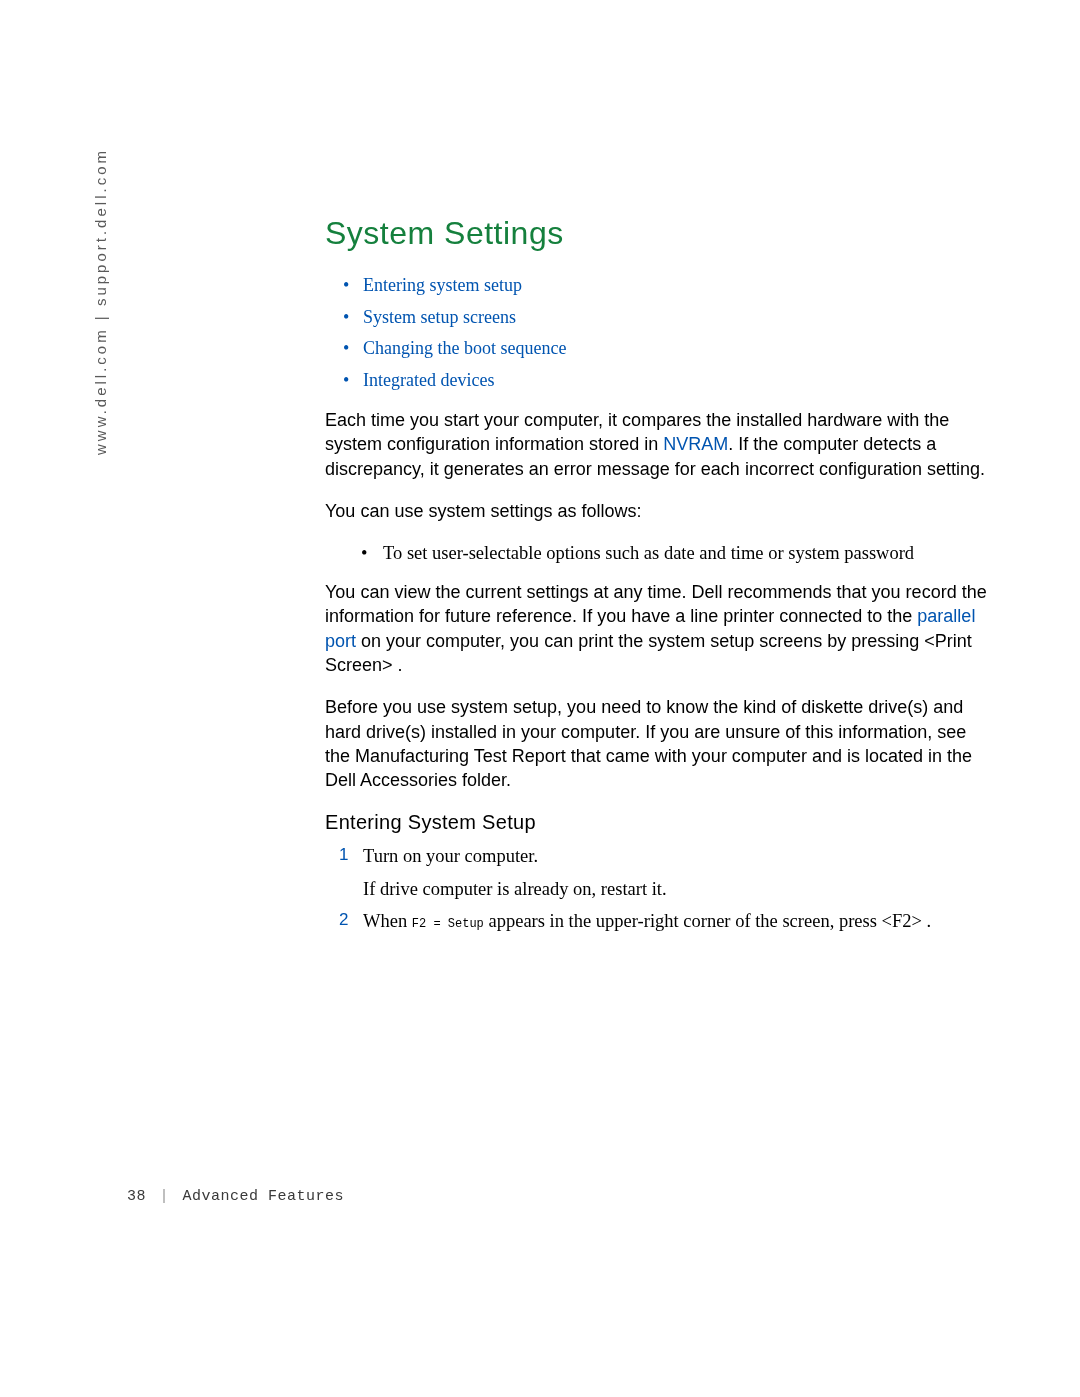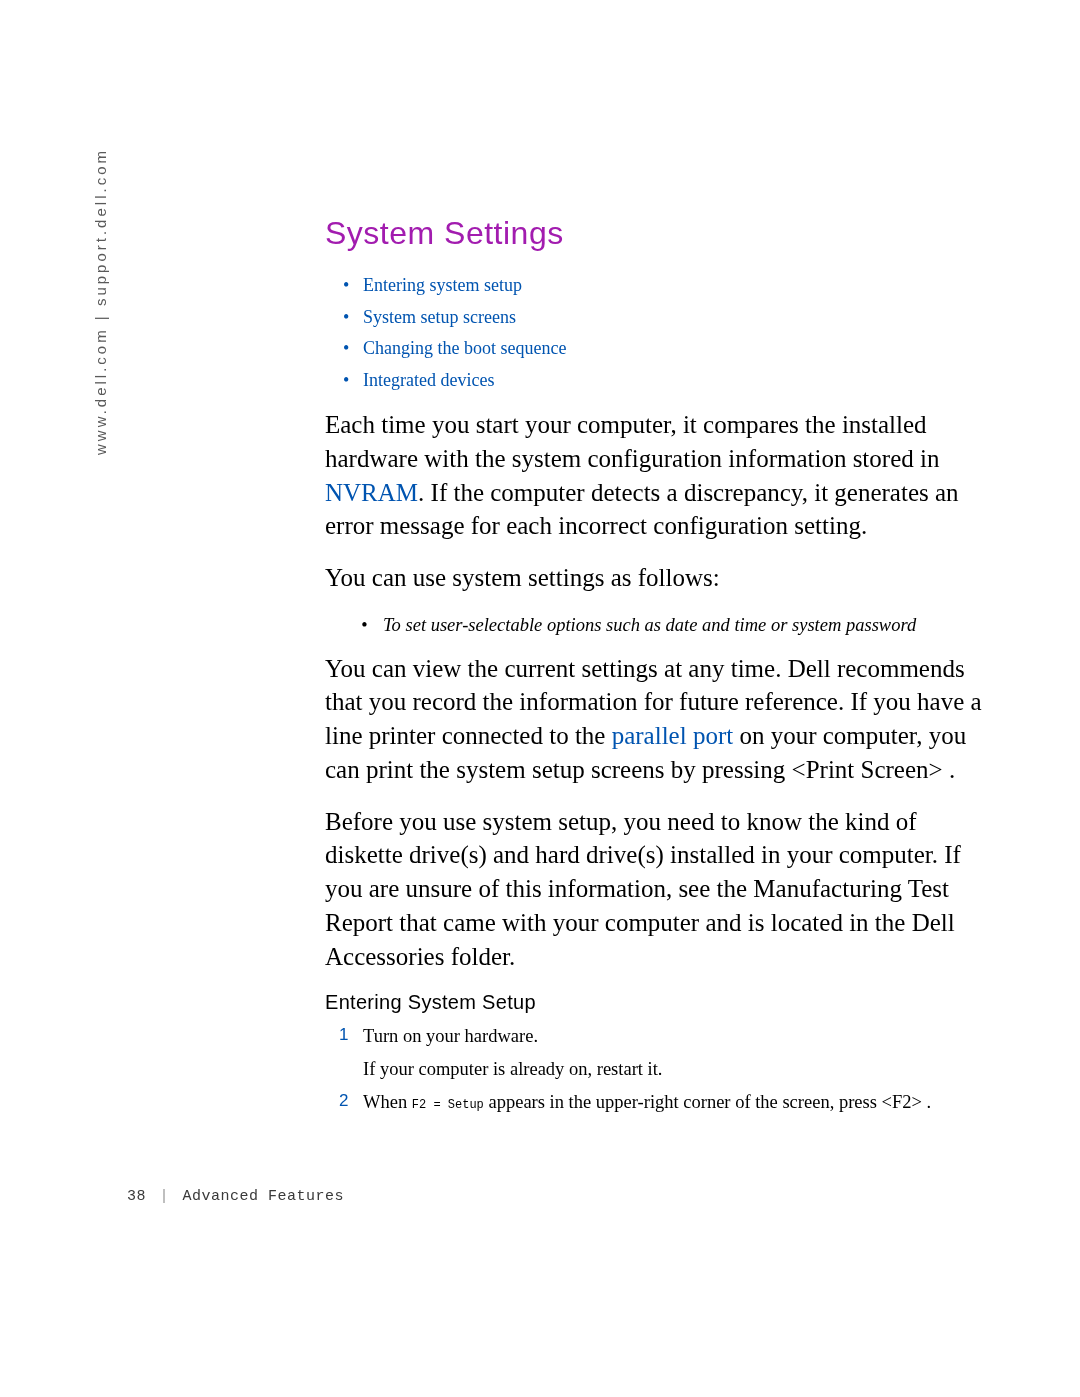--- a/index.html
+++ b/index.html
@@ -30,21 +30,21 @@
     .content {
       position: absolute;
       left: 325px;
       top: 215px;
       width: 665px;
     }
     .main-heading {
       font-family: Arial, Helvetica, sans-serif;
       font-size: 32px;
       font-weight: normal;
-      color: #a21caf;
+      color: #15803d;
       letter-spacing: 0.5px;
       margin-bottom: 18px;
     }
     .toc-list {
       list-style: none;
       margin-bottom: 12px;
     }
     .toc-list li {
       position: relative;
       padding-left: 38px;
@@ -54,32 +54,31 @@
       font-family: Georgia, 'Times New Roman', serif;
     }
     .toc-list li::before {
       content: "•";
       position: absolute;
       left: 18px;
       color: #0054b0;
       font-size: 18px;
     }
     .body-para {
-      font-size: 25px;
+      font-size: 18px;
       line-height: 1.35;
       color: #000000;
       margin-bottom: 18px;
-      font-family: Liberation Serif, serif;
+      font-family: Liberation Sans, sans-serif;
     }
     .link {
       color: #0054b0;
     }
     .bullet-list {
       list-style: none;
-      font-style: italic;
     }
     .bullet-list li {
       position: relative;
       padding-left: 58px;
       font-size: 18.5px;
       line-height: 1.35;
       color: #000000;
       margin-bottom: 14px;
       font-family: Georgia, 'Times New Roman', serif;
     }
@@ -168,22 +167,22 @@
     <span>You can view the current settings at any time. Dell recommends that you record the information for future reference. If you have a line printer connected to the </span><span class="link">parallel port</span><span> on your computer, you can print the system setup screens by pressing &lt;Print Screen&gt; .</span>
   </p>
 
   <p class="body-para">Before you use system setup, you need to know the kind of diskette drive(s) and hard drive(s) installed in your computer. If you are unsure of this information, see the Manufacturing Test Report that came with your computer and is located in the Dell Accessories folder.</p>
 
   <h2 class="sub-heading">Entering System Setup</h2>
 
   <ol class="numbered-list">
     <li>
       <span class="num">1</span>
-      <span>Turn on your hardware.</span>
-      <span class="step-follow">If your computer is already on, restart it.</span>
+      <span>Turn on your computer.</span>
+      <span class="step-follow">If drive computer is already on, restart it.</span>
     </li>
     <li>
       <span class="num">2</span>
       <span>When </span><span class="mono">F2 = Setup</span><span> appears in the upper-right corner of the screen, press &lt;F2&gt; .</span>
     </li>
   </ol>
 </div>
 
 <div class="footer">
   <span>38</span>

